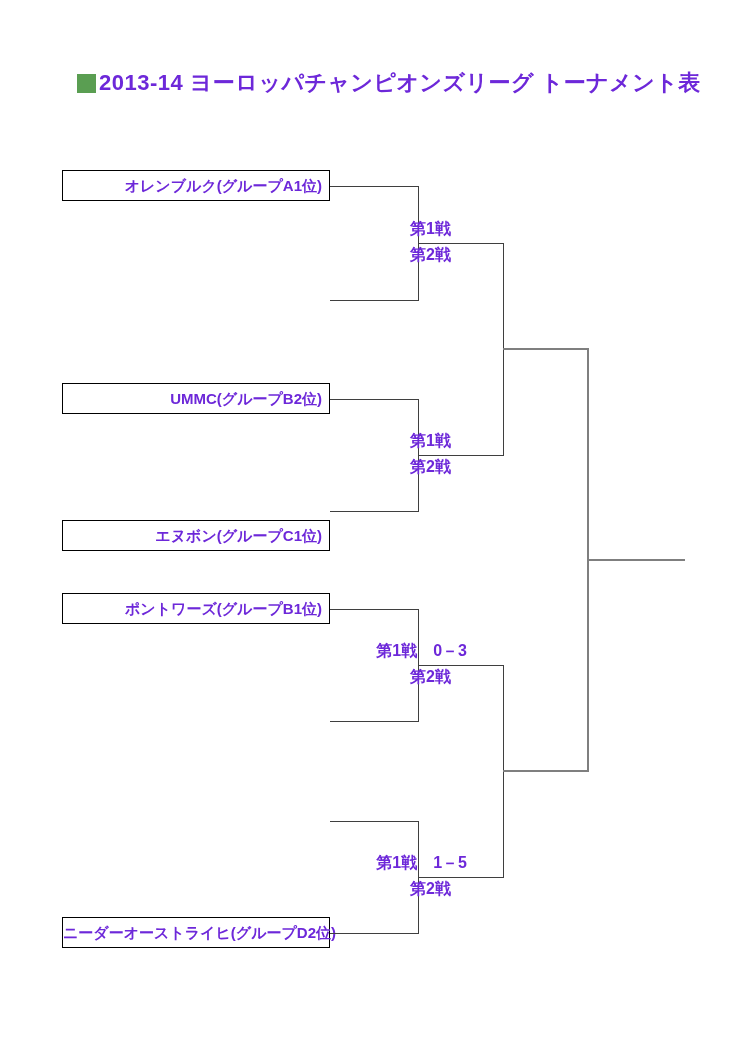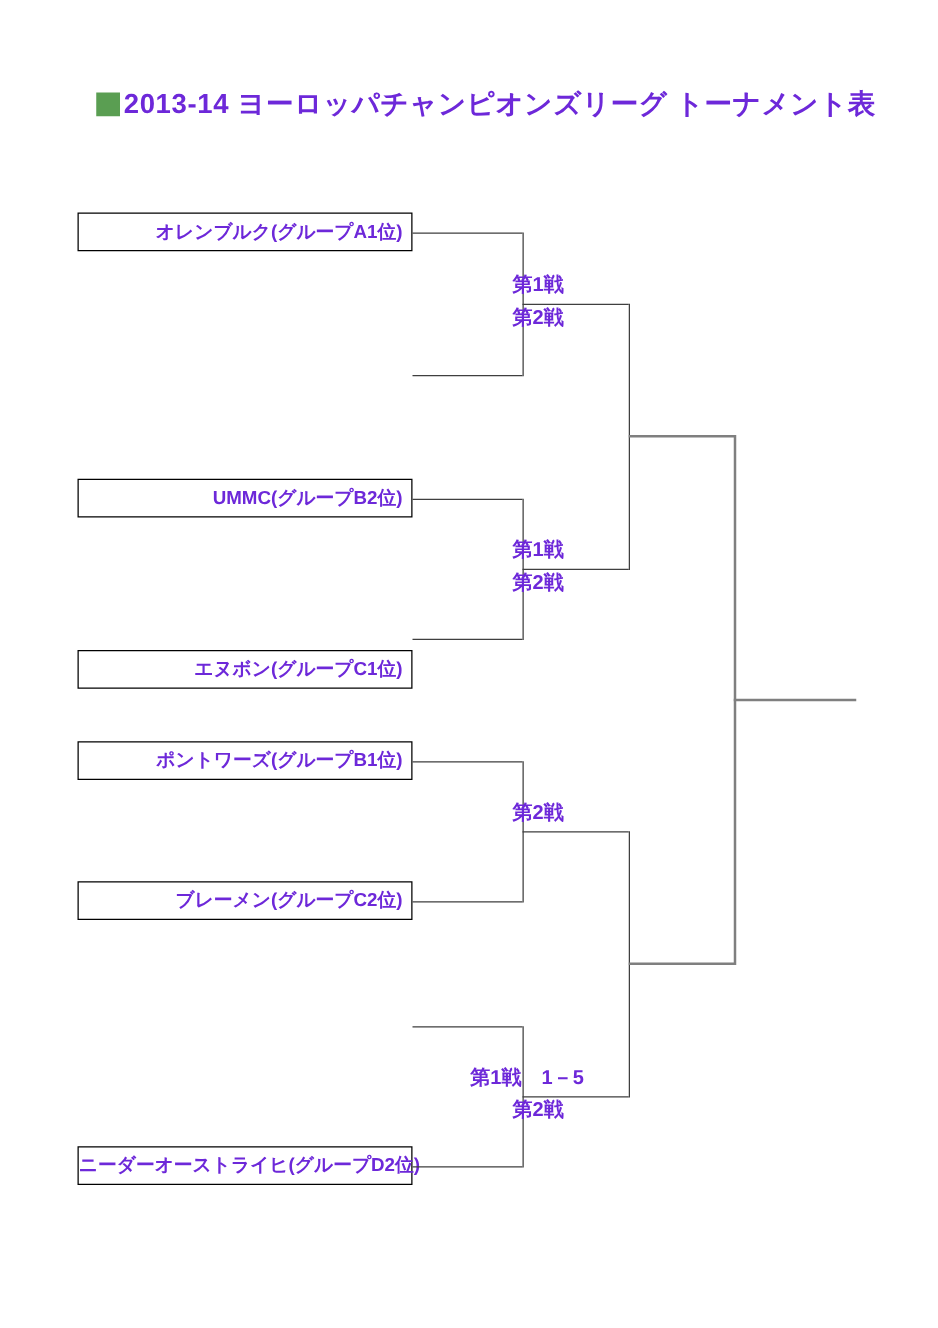--- a/index.html
+++ b/index.html
@@ -95,21 +95,20 @@
 
   <div class="title">
     <span class="title-square"></span>
     <span>2013-14 ヨーロッパチャンピオンズリーグ トーナメント表</span>
   </div>
 
   <div class="team-box t1">オレンブルク(グループA1位)</div>
   <div class="team-box t3">UMMC(グループB2位)</div>
   <div class="team-box t4">エヌボン(グループC1位)</div>
   <div class="team-box t5">ポントワーズ(グループB1位)</div>
-  <div class="team-box t6">ブレーメン(グループC2位)</div>
   <div class="team-box t8">ニーダーオーストライヒ(グループD2位)</div>
 
   <div class="hline" style="left:330px; top:186px; width:88px;"></div>
   <div class="hline" style="left:330px; top:300px; width:88px;"></div>
   <div class="hline" style="left:330px; top:399px; width:88px;"></div>
   <div class="hline" style="left:330px; top:511px; width:88px;"></div>
   <div class="hline" style="left:330px; top:609px; width:88px;"></div>
   <div class="hline" style="left:330px; top:721px; width:88px;"></div>
   <div class="hline" style="left:330px; top:821px; width:88px;"></div>
   <div class="hline" style="left:330px; top:933px; width:88px;"></div>
@@ -133,20 +132,21 @@
 
   <div class="match-label m1">
     <div><span>第1戦</span><span class="score"></span></div>
     <div><span>第2戦</span><span class="score"></span></div>
   </div>
   <div class="match-label m2">
     <div><span>第1戦</span><span class="score"></span></div>
     <div><span>第2戦</span><span class="score"></span></div>
   </div>
   <div class="match-label m3">
+    <div><span>第1戦</span><span class="score">0－3</span></div>
     <div><span>第2戦</span><span class="score"></span></div>
   </div>
   <div class="match-label m4">
     <div><span>第1戦</span><span class="score">1－5</span></div>
     <div><span>第2戦</span><span class="score"></span></div>
   </div>
 
 </div>
 
 </body></html>

